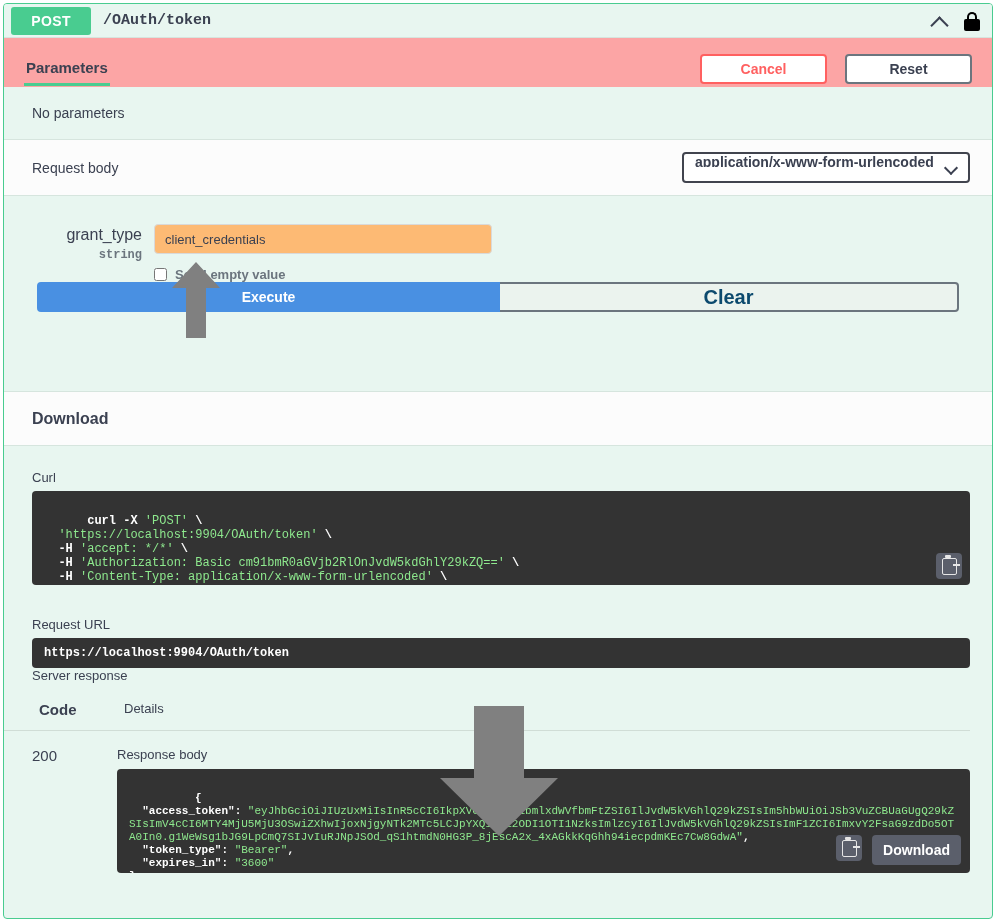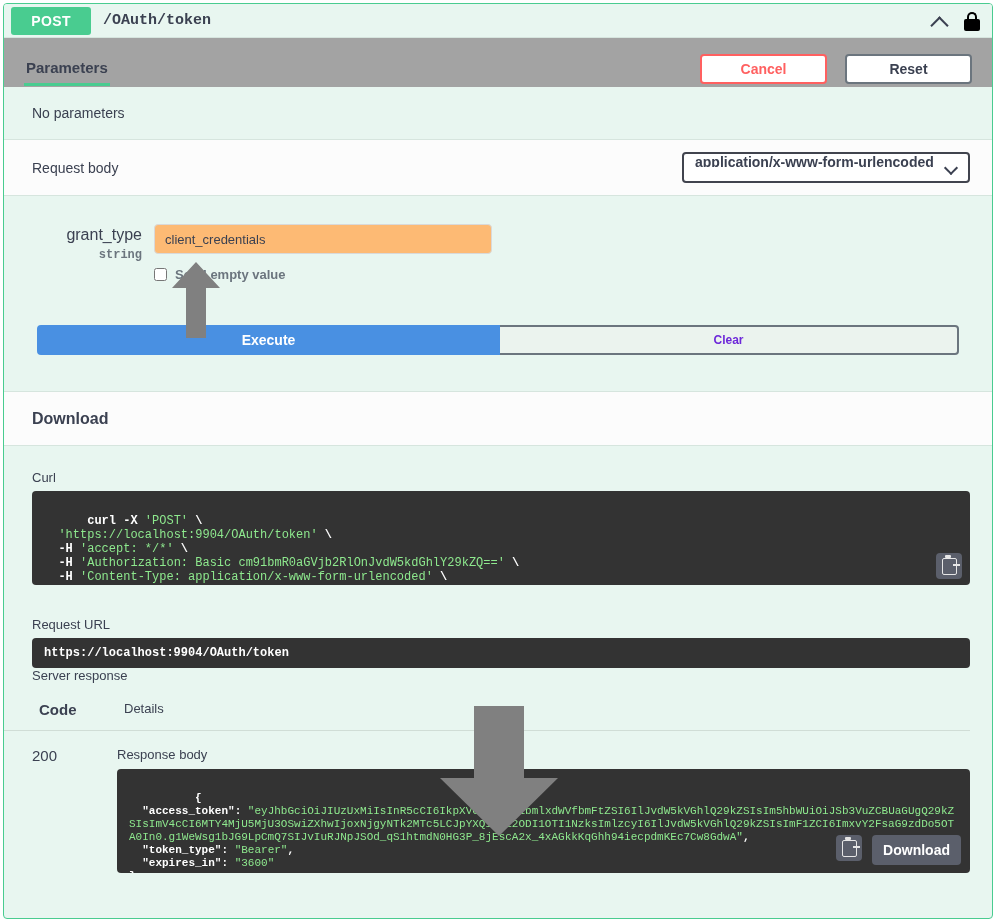--- a/index.html
+++ b/index.html
@@ -103,21 +103,21 @@
     left: 0px;
     top: 8px;
     width: 16px;
     height: 12px;
     background: #000;
     border-radius: 2px;
   }
 
   
   .tabbar {
-    background: #a3a3a3;
+    background: #fca5a5;
     border-top: 1px solid #d6e5de;
     height: 50px;
     display: flex;
     align-items: center;
     padding: 12px 20px 0 22px;
     box-sizing: border-box;
     position: relative;
     gap: 36px;
   }
   .tab {
@@ -282,43 +282,42 @@
   .sendempty label {
     font-size: 13px;
     font-weight: bold;
     color: #6b757e;
   }
 
   
   .exec-row {
     display: flex;
     padding: 0 33px;
-    margin-top: 43px;
   }
   .btn-execute {
     width: 464px;
     height: 30px;
     background: #4990e2;
     border: 2px solid #4990e2;
     color: #fff;
     font-family: "Liberation Sans", sans-serif;
     font-size: 14px;
     font-weight: bold;
     border-radius: 4px 0 0 4px;
     cursor: pointer;
   }
   .btn-clear {
     width: 460px;
     height: 30px;
     background: #ebf3ee;
     border: 2px solid #6b757e;
     border-left: none;
-    color: #6d28d9;
-    font-family: "Liberation Sans", sans-serif;
-    font-size: 12px;
+    color: #0c4a6e;
+    font-family: "Liberation Sans", sans-serif;
+    font-size: 20px;
     font-weight: bold;
     border-radius: 0 4px 4px 0;
     cursor: pointer;
   }
 
   
   .responses-head {
     background: #fcfcfc;
     border-top: 1px solid #d6e5de;
     border-bottom: 1px solid #d6e5de;

